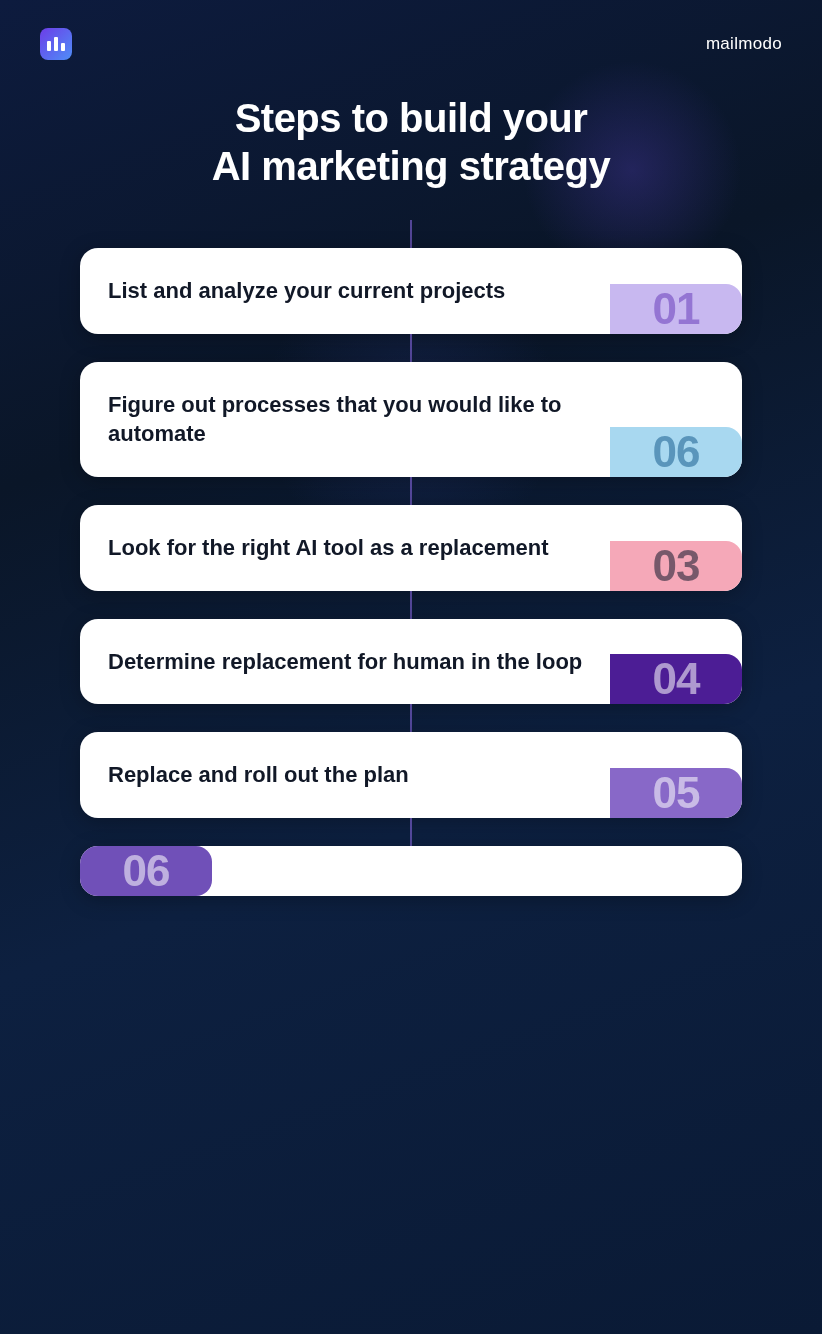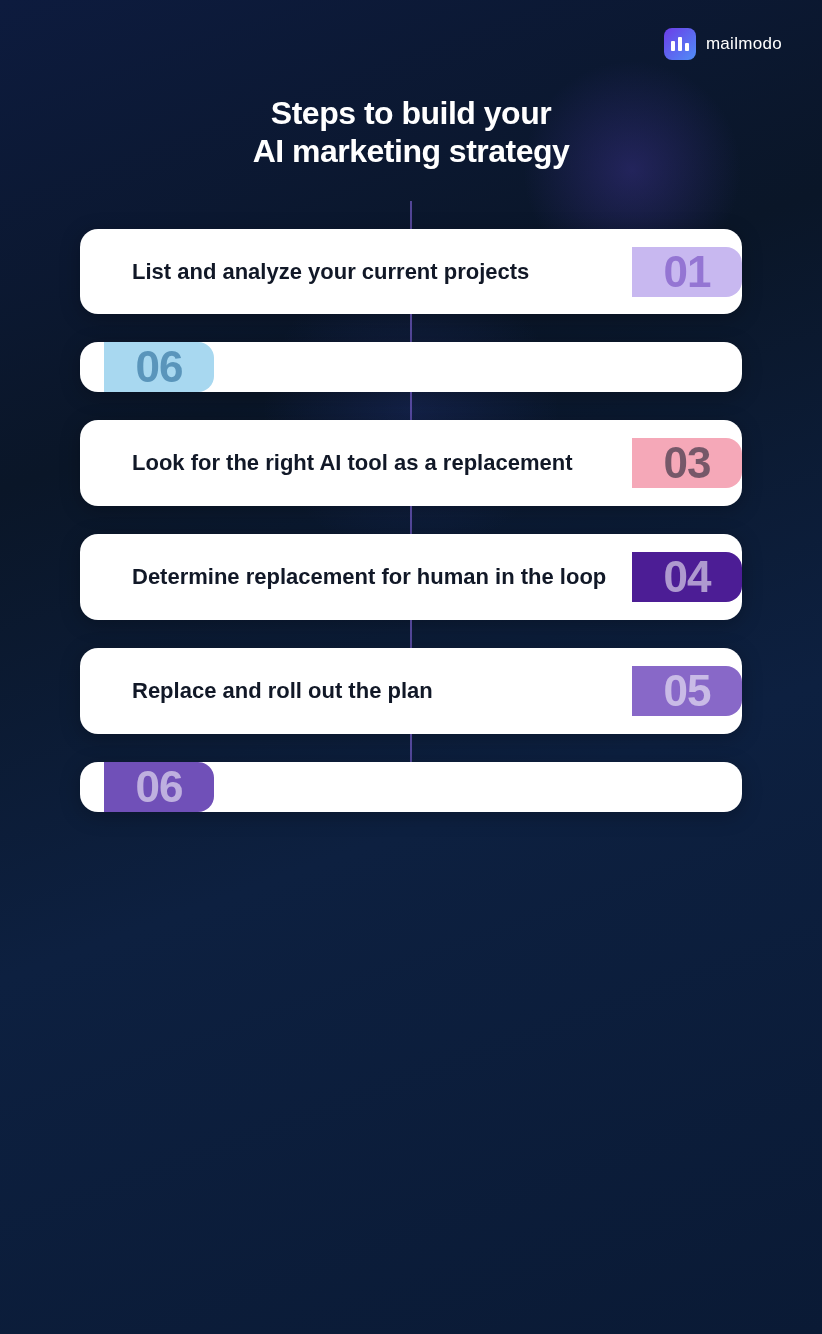--- a/index.html
+++ b/index.html
@@ -35,21 +35,21 @@
       width: 300px;
       height: 300px;
       border-radius: 50%;
       background: radial-gradient(circle, rgba(60,80,200,0.18) 0%, transparent 70%);
       pointer-events: none;
     }
 
     .header {
       width: 100%;
       display: flex;
-      justify-content: flex-end;
+      justify-content: space-between;
       align-items: center;
       padding: 28px 40px 10px 40px;
       gap: 10px;
     }
 
     .logo-icon {
       width: 32px;
       height: 32px;
       background: linear-gradient(135deg, #6c3de8, #4f8ef7);
       border-radius: 8px;
@@ -78,21 +78,21 @@
 
     .title-section {
       text-align: center;
       padding: 24px 60px 30px 60px;
       position: relative;
       z-index: 1;
     }
 
     .main-title {
       color: #ffffff;
-      font-size: 32px;
+      font-size: 40px;
       font-weight: 800;
       line-height: 1.2;
       letter-spacing: -0.5px;
     }
 
     .steps-container {
       display: flex;
       flex-direction: column;
       align-items: center;
       width: 100%;
@@ -106,42 +106,41 @@
       width: 2px;
       height: 28px;
       background: linear-gradient(to bottom, rgba(130,100,220,0.6), rgba(130,100,220,0.6));
     }
 
     .step-card {
       width: 100%;
       background: #ffffff;
       border-radius: 18px;
       display: flex;
-      align-items: center;
+      align-items: flex-end;
       overflow: hidden;
       box-shadow: 0 4px 20px rgba(0,0,0,0.25);
-      padding-left: 24px;
     }
 
     .step-text {
       flex: 1;
       padding: 28px 24px 28px 28px;
       display: flex;
       align-items: center;
     }
 
     .step-label {
       font-size: 22px;
       font-weight: 700;
       color: #111827;
       line-height: 1.35;
     }
 
     .step-number-box {
-      width: 110px;
+      width: 132px;
       display: flex;
       align-items: center;
       justify-content: center;
       border-radius: 0 16px 16px 0;
     }
 
     .step-number {
       font-size: 44px;
       font-weight: 800;
       opacity: 0.55;
@@ -194,20 +193,23 @@
     <div class="step-card">
       <div class="step-text">
         <span class="step-label">List and analyze your current projects</span>
       </div>
       <div class="step-number-box color-purple-light">
         <span class="step-number">01</span>
       </div>
     </div>
     <div class="connector-line"></div>
     <div class="step-card">
+      <div class="step-text">
+        <span class="step-label">Figure out processes that you would like to automate</span>
+      </div>
       <div class="step-number-box color-cyan-light">
         <span class="step-number">06</span>
       </div>
     </div>
     <div class="connector-line"></div>
     <div class="step-card">
       <div class="step-text">
         <span class="step-label">Look for the right AI tool as a replacement</span>
       </div>
       <div class="step-number-box color-pink-light">

